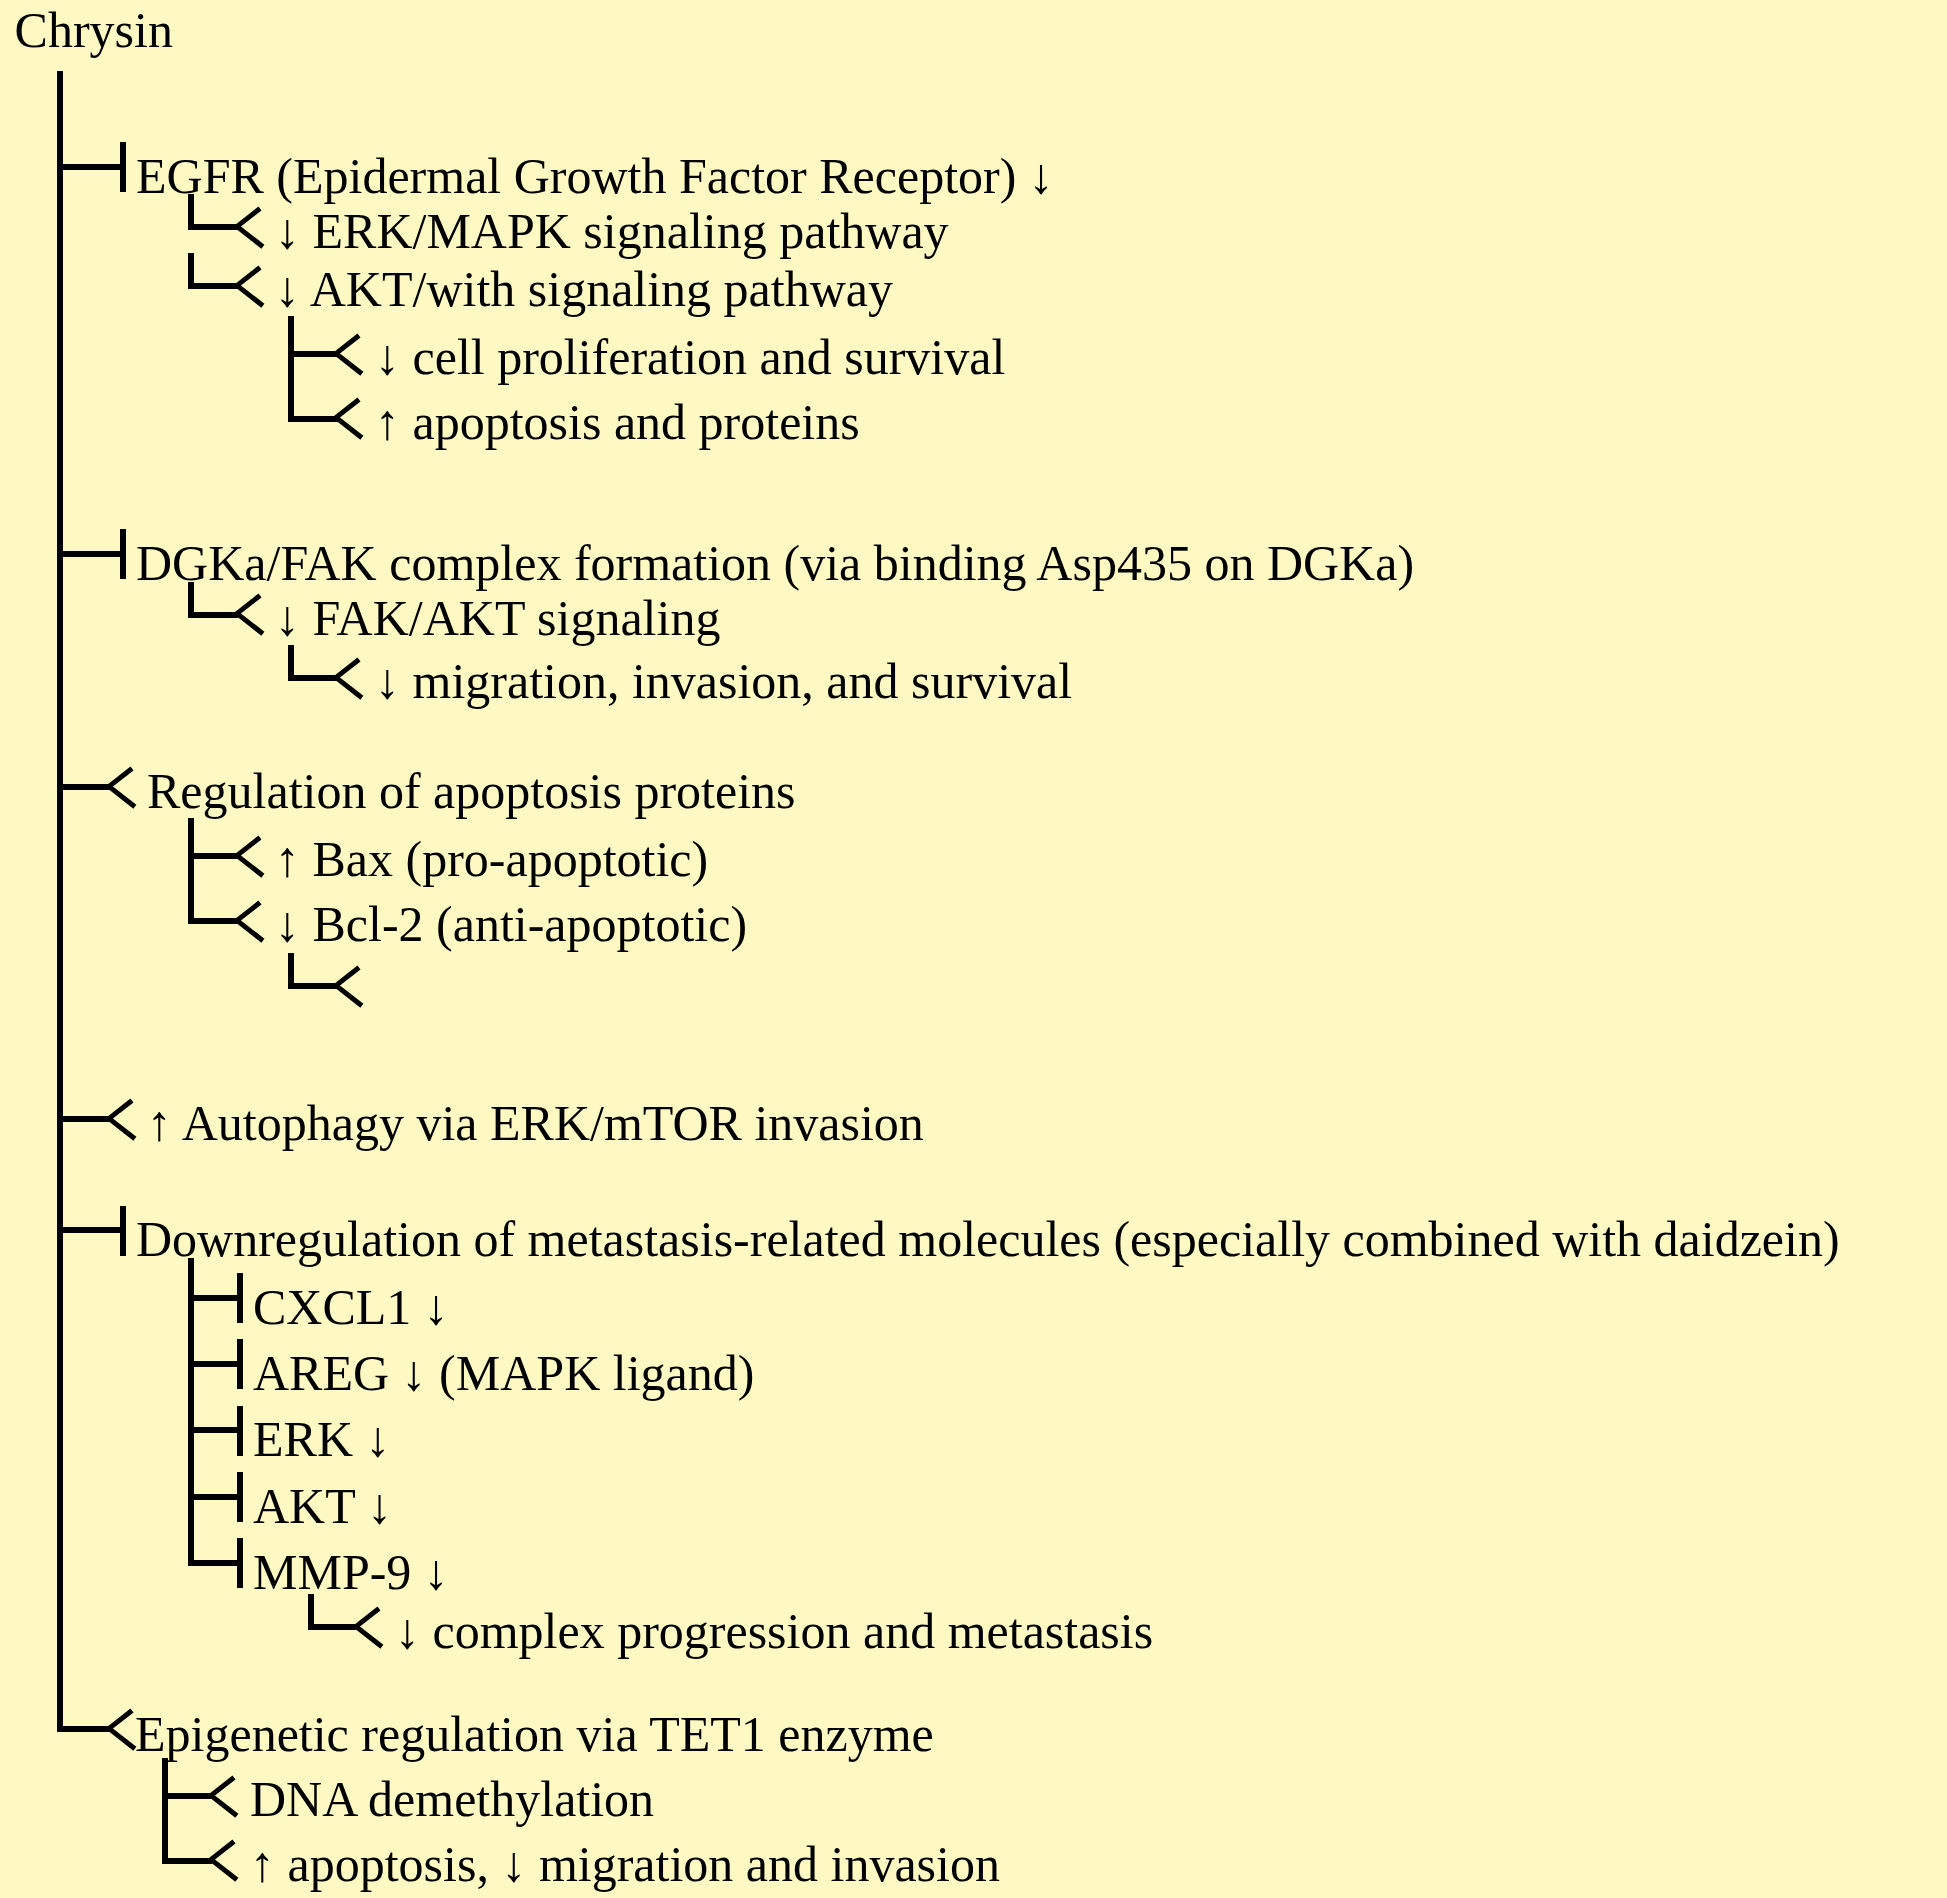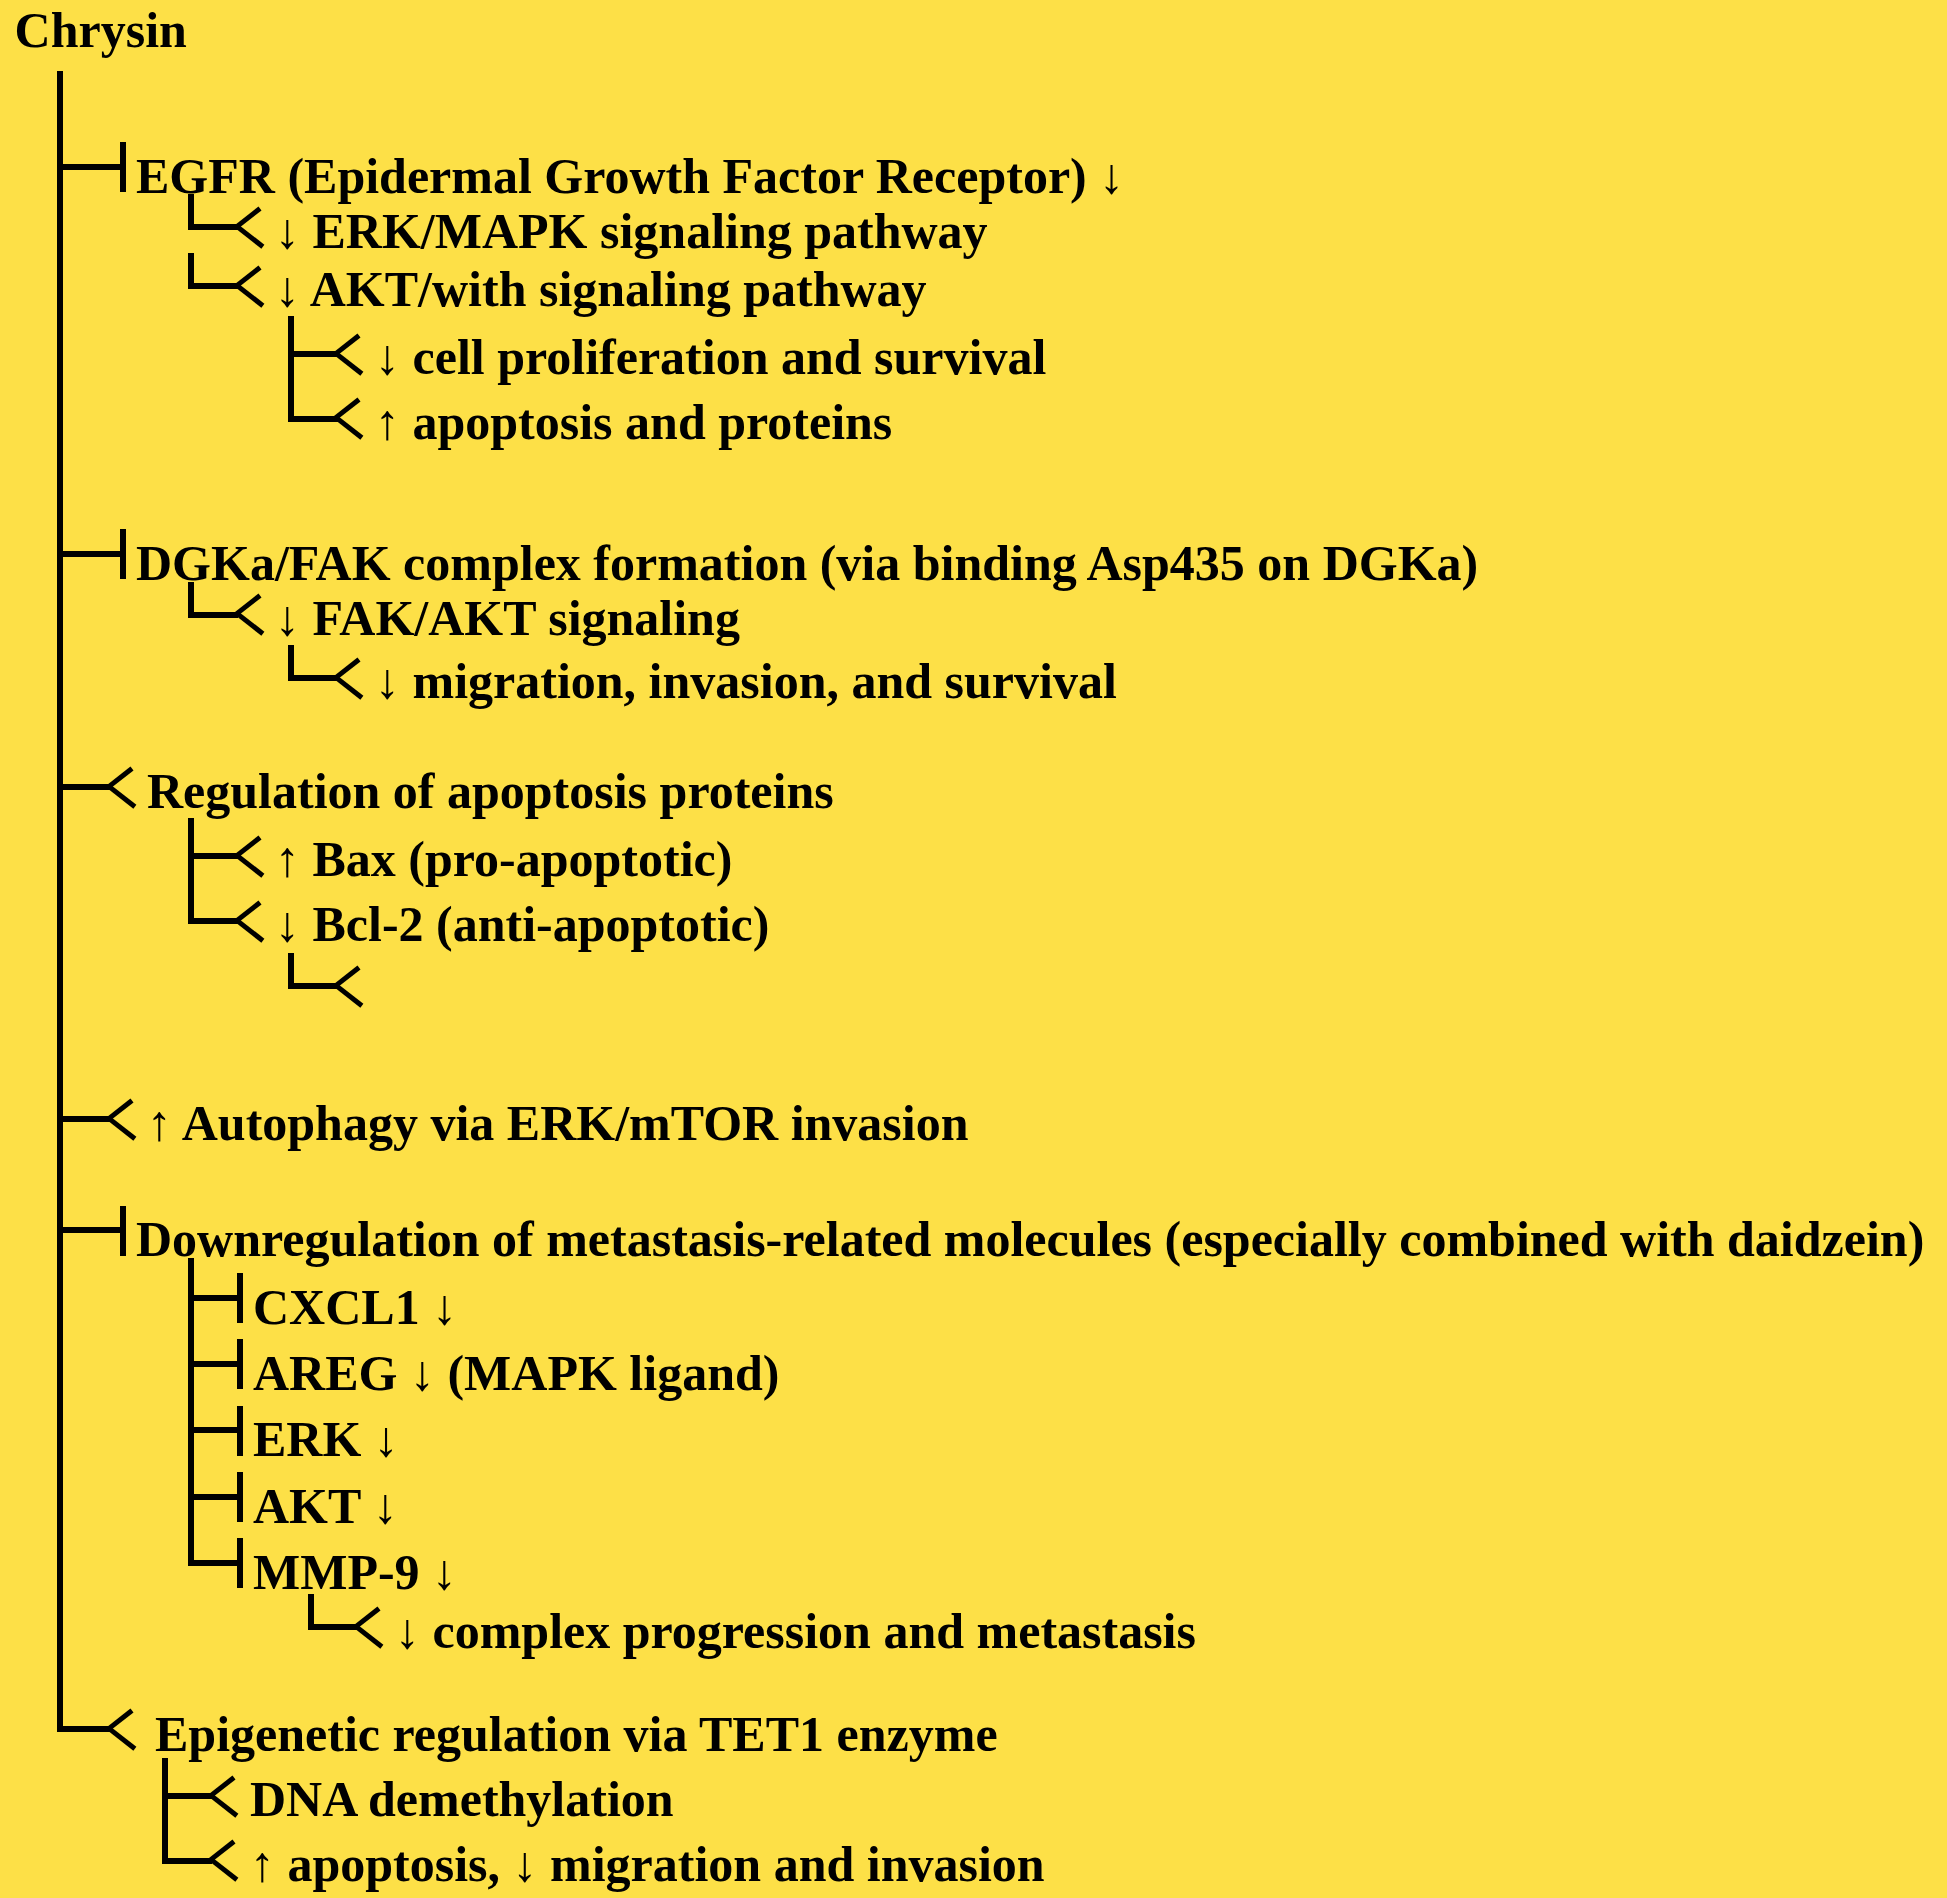--- a/index.html
+++ b/index.html
@@ -10,23 +10,22 @@
   }
   body {
     font-family: "Liberation Serif", "DejaVu Serif", serif;
     color: #000000;
   }
 
   #diagram {
     position: relative;
     width: 1948px;
     height: 1898px;
-    background: #fde047;
+    background: #fef9c3;
     overflow: hidden;
-    font-weight: bold;
   }
 
   
   .root-label {
     position: absolute;
     left: 14.6px;
     top: 4.9px;
     font-size: 50px;
     line-height: 1;
     white-space: nowrap;
@@ -251,21 +250,21 @@
     </div>
   <div class="row" style="left:395px; top:1598px;">
     <span class="label">↓ complex progression and metastasis</span>
   </div>
 
   <div class="hline" style="left:57px; top:1726px; width:53px;"></div>
   <div class="cap-arrow" style="left:109px; top:1710px;">
       <i></i>
       <u></u>
     </div>
-  <div class="row" style="left:155px; top:1701px;text-align:center;">
+  <div class="row" style="left:135px; top:1701px;text-align:center;">
     <span class="label">Epigenetic regulation via TET1 enzyme</span>
   </div>
 
   <div class="vline" style="left:162px; top:1758px; height:105px;"></div>
   <div class="hline" style="left:162px; top:1793px; width:50px;"></div>
   <div class="cap-arrow" style="left:211px; top:1777px;">
       <i></i>
       <u></u>
     </div>
   <div class="row" style="left:250px; top:1766px;">

